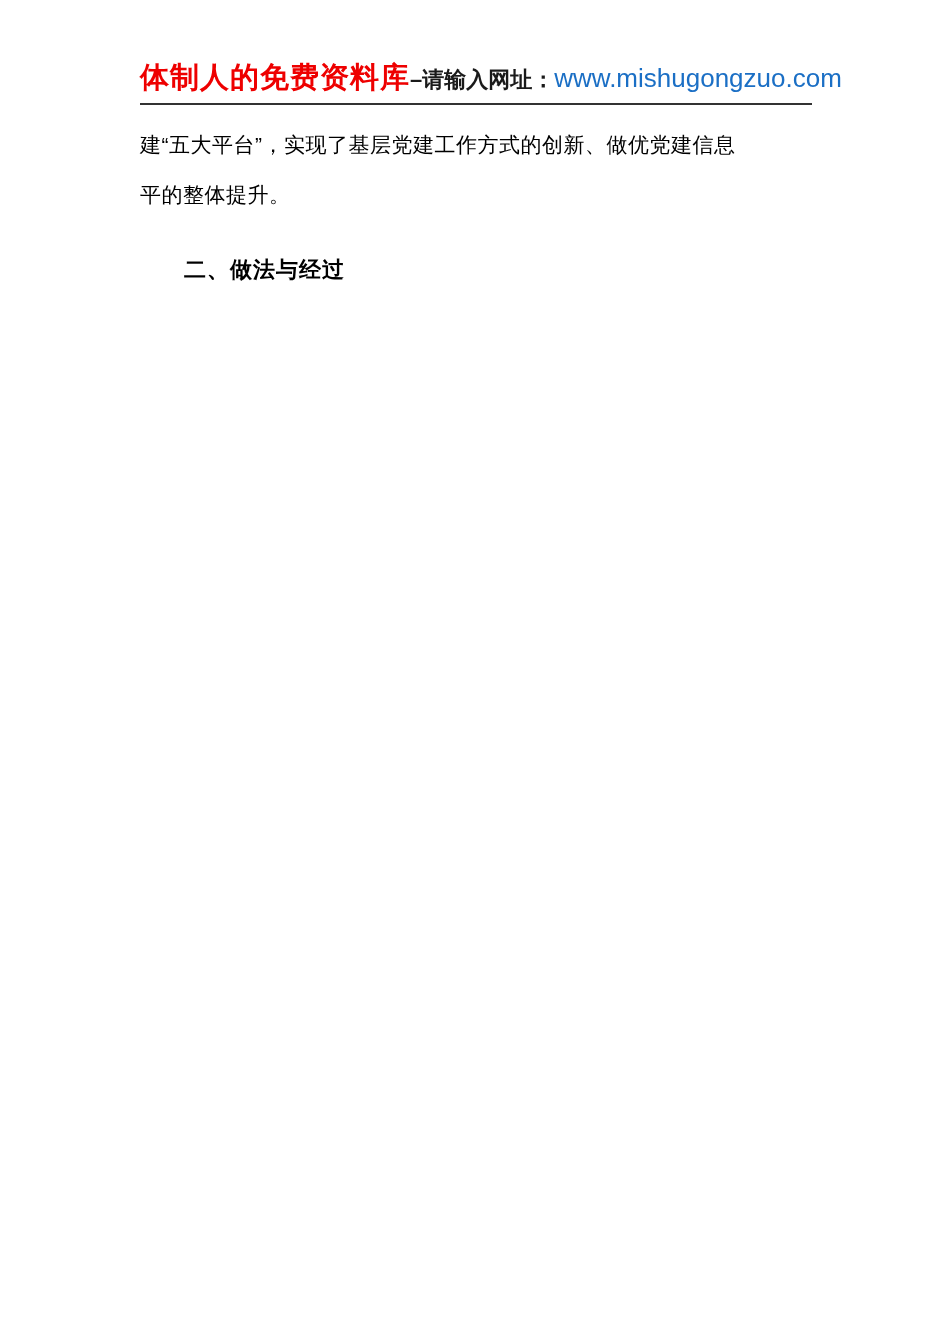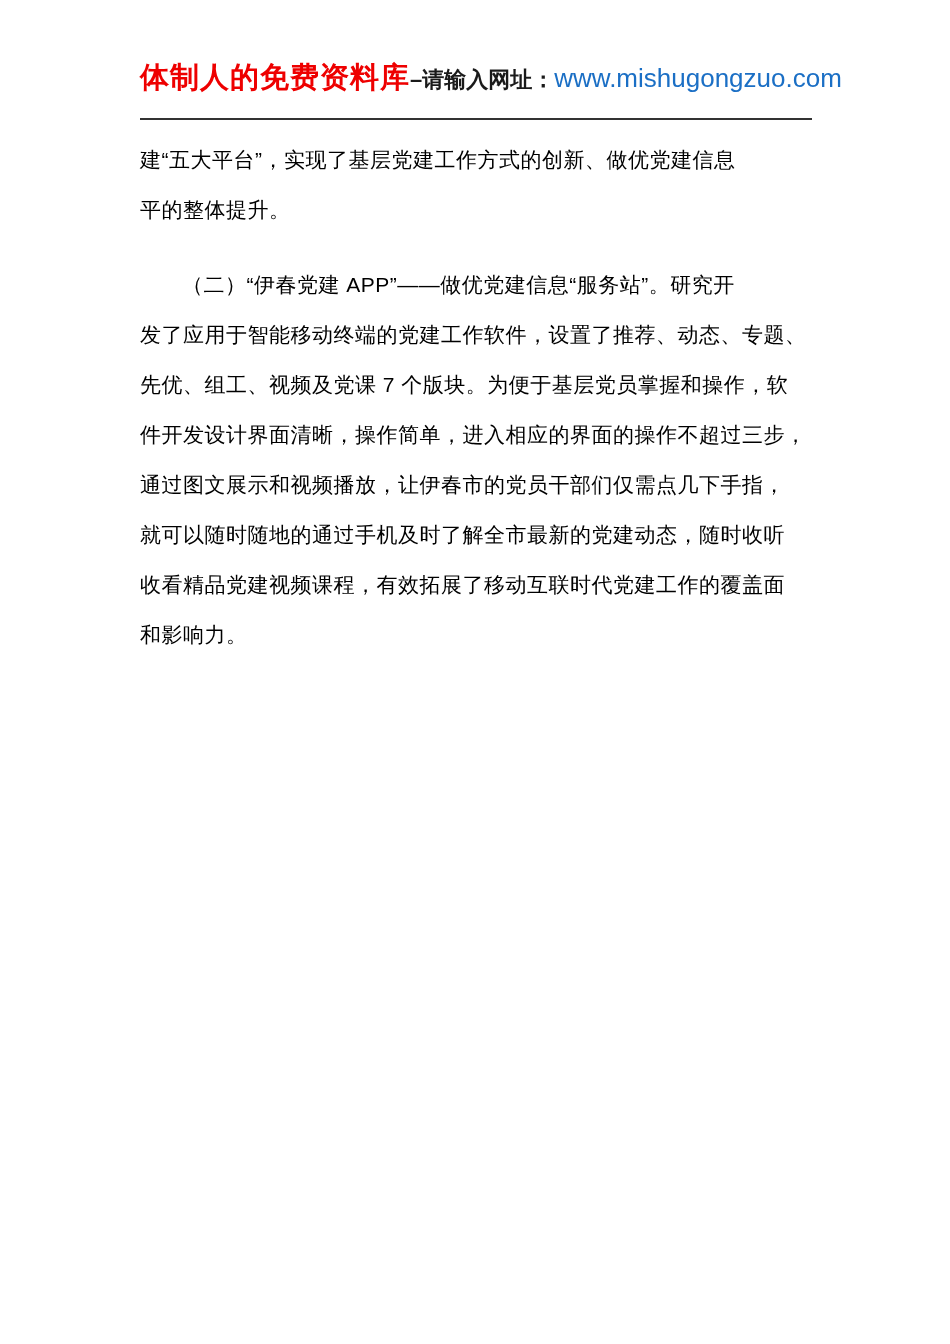--- a/index.html
+++ b/index.html
@@ -11,21 +11,21 @@
     width: 950px;
     height: 1344px;
     overflow: hidden;
     font-family: "Liberation Sans", "DejaVu Sans", sans-serif;
     color: #000000;
   }
   
   .header {
     margin: 0 138px 0 140px;
     padding-top: 58px;
-    padding-bottom: 20px;
+    padding-bottom: 5px;
     border-bottom: 2px solid var(--rule-color, #333333);
     text-align: left;
     white-space: nowrap;
   }
   .brand {
     font-size: 29px;
     font-weight: 700;
     color: var(--brand-color, #ee0000);
     letter-spacing: 1px;
     vertical-align: baseline;
@@ -72,24 +72,17 @@
 <body>
 
 <div class="header">
   <span class="brand">体制人的免费资料库</span><span class="tagline">–请输入网址：</span><span class="url">www.mishugongzuo.com</span>
 </div>
 
 <div class="doc">
   <div class="para noindent">建“五大平台”，实现了基层党建工作方式的创新、做优党建信息
 平的整体提升。</div>
 
+  <div class="heading">二、做法与经过</div>
 
 
-  <div class="para">（二）“伊春党建 APP”——做优党建信息“服务站”。研究开
-发了应用于智能移动终端的党建工作软件，设置了推荐、动态、专题、
-先优、组工、视频及党课 7 个版块。为便于基层党员掌握和操作，软
-件开发设计界面清晰，操作简单，进入相应的界面的操作不超过三步，
-通过图文展示和视频播放，让伊春市的党员干部们仅需点几下手指，
-就可以随时随地的通过手机及时了解全市最新的党建动态，随时收听
-收看精品党建视频课程，有效拓展了移动互联时代党建工作的覆盖面
-和影响力。</div>
 
 </div>
 
 </body></html>

